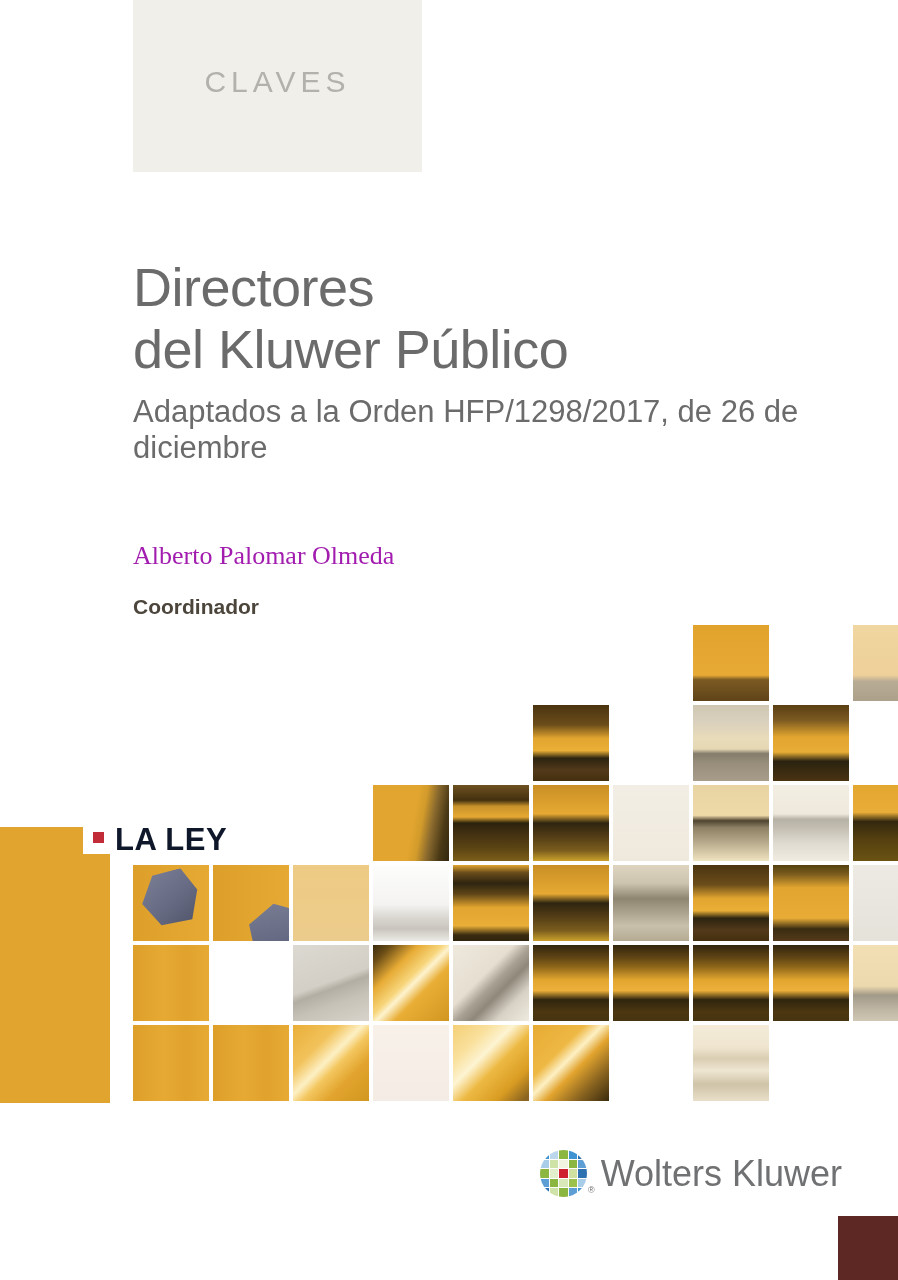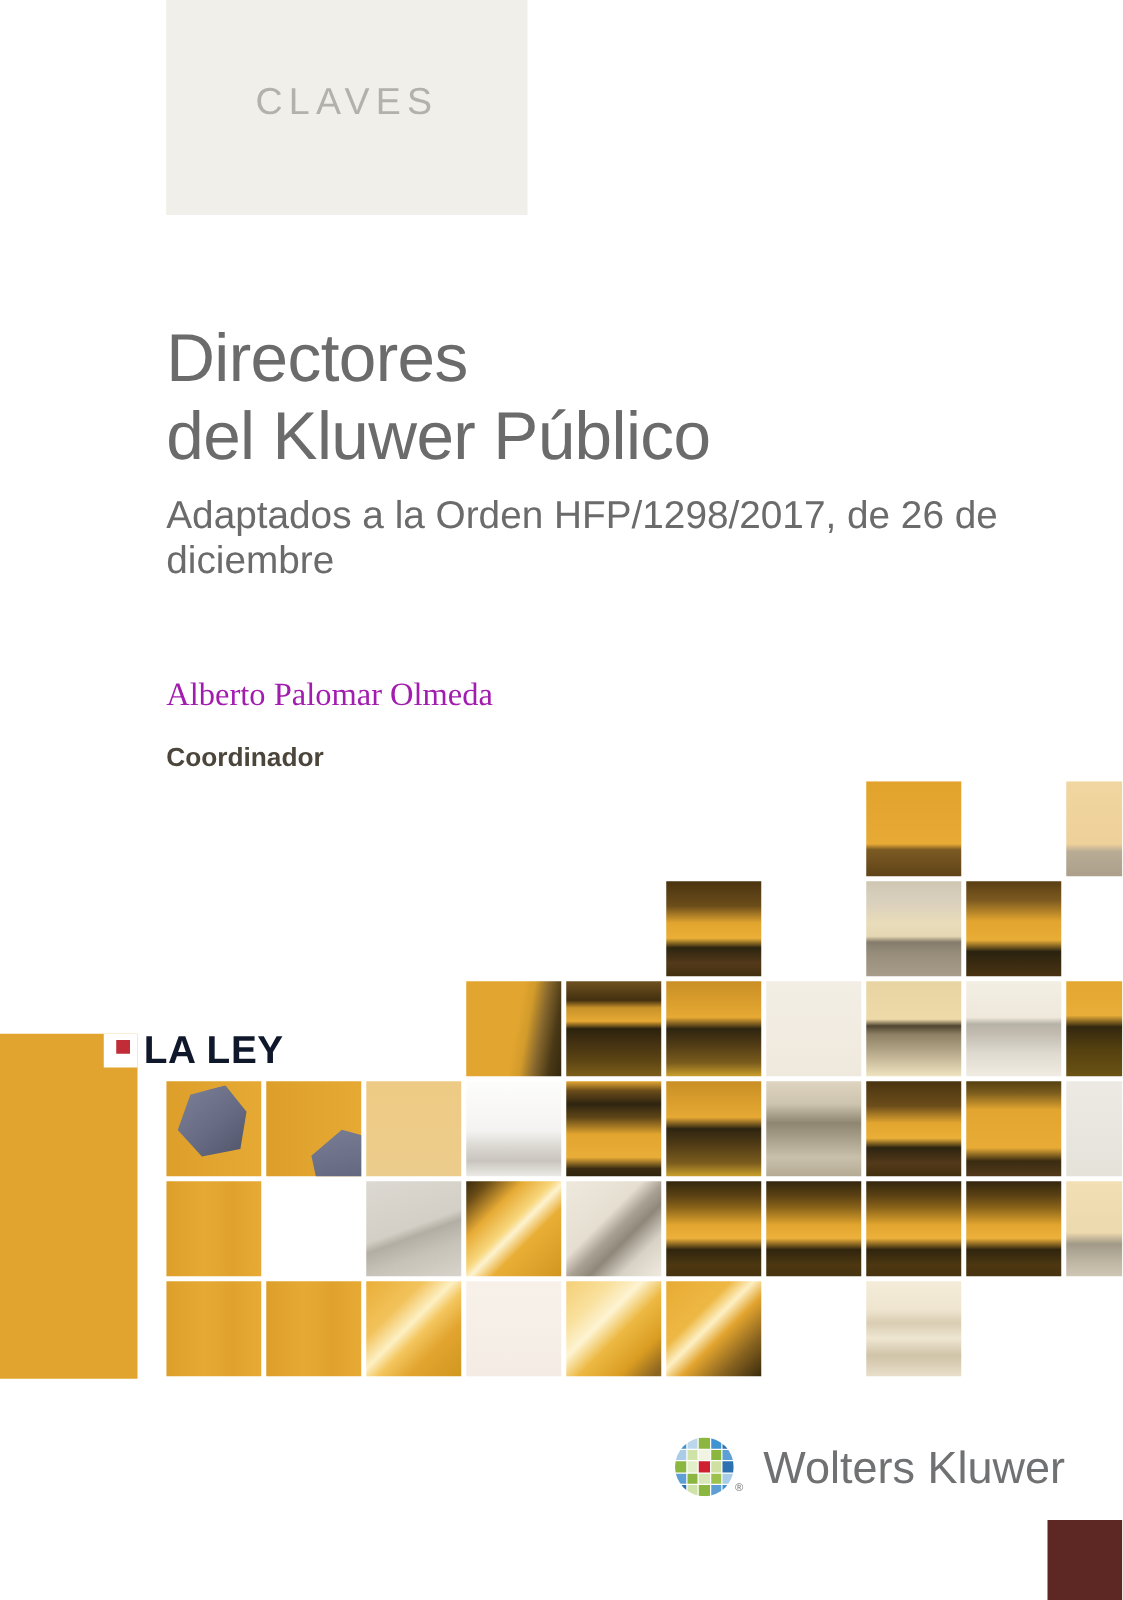--- a/index.html
+++ b/index.html
@@ -73,21 +73,21 @@
   .tk-yellowBoltCorner::before{content:"";position:absolute;right:-20px;bottom:-22px;width:62px;height:58px;
       background:linear-gradient(150deg,#7b7f96 0%,#666b83 55%,#50546a 100%);
       clip-path:polygon(28% 3%,78% 0%,99% 45%,80% 97%,26% 96%,1% 50%);transform:rotate(18deg);}
 
   
   .wk{position:absolute;left:540px;top:1150px;display:flex;align-items:center;}
   .wk-globe{width:47px;height:47px;border-radius:50%;overflow:hidden;display:grid;
             grid-template-columns:repeat(5,1fr);grid-template-rows:repeat(5,1fr);gap:1px;background:#ffffff;}
   .wk-globe div{width:100%;height:100%;}
   .wk-reg{font-size:9px;color:#707173;align-self:flex-end;margin:0 4px 2px 1px;}
-  .wk-text{font-size:36px;color:#707173;letter-spacing:0px;margin-left:12px;}
+  .wk-text{font-size:36px;color:#707173;letter-spacing:0px;margin-left:2px;}
 
   
   .corner-mark{position:absolute;right:0;bottom:0;width:60px;height:64px;background:#5d2824;}
 </style>
 </head>
 <body>
 
 <div class="page">
 
   <div class="claves-box">

